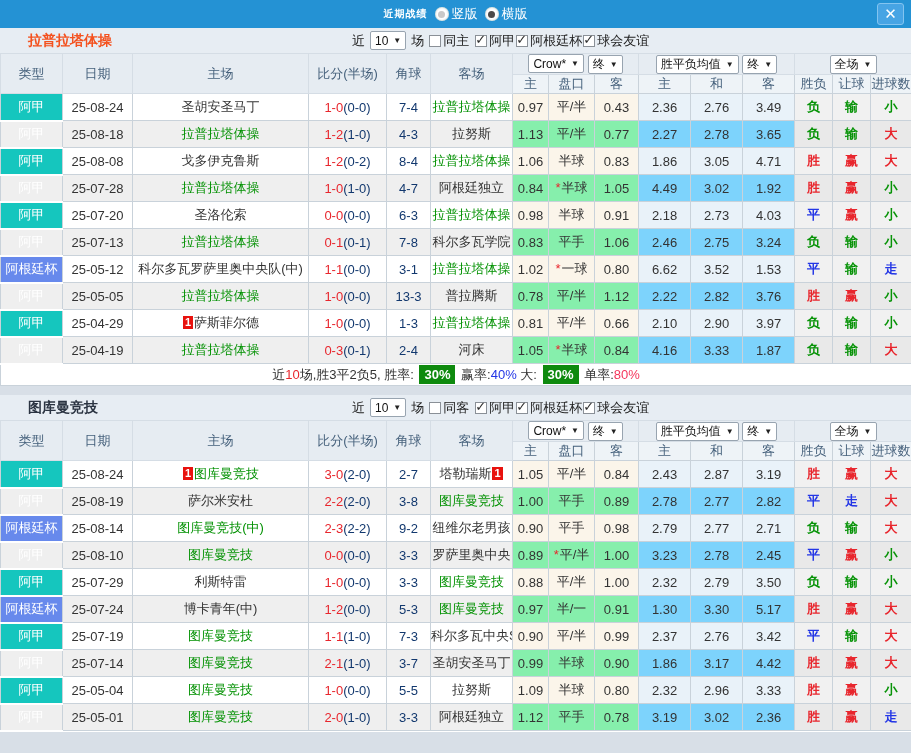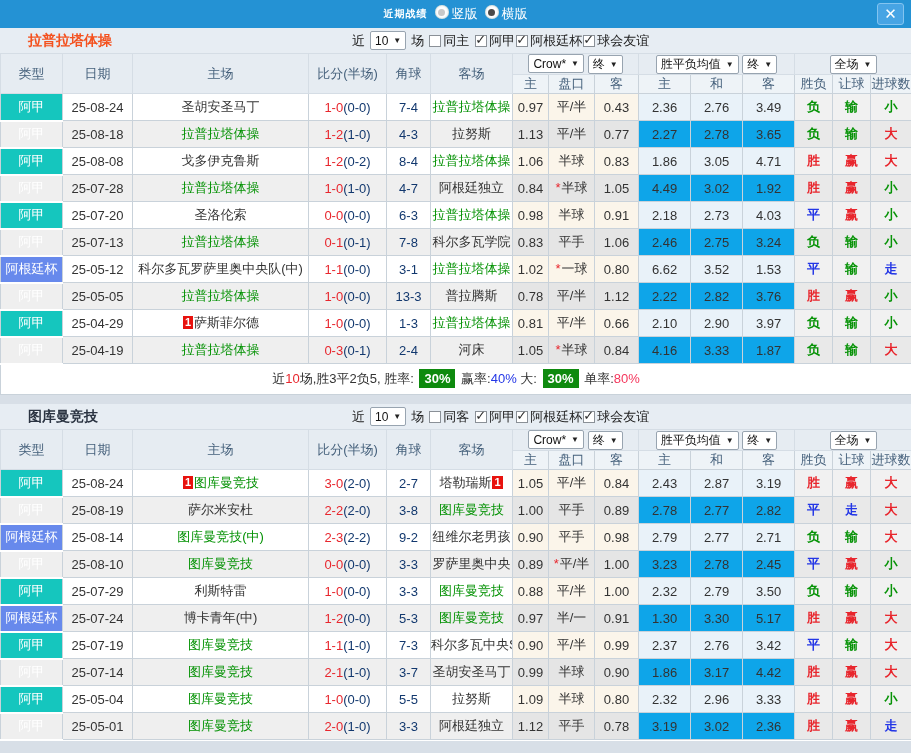--- a/index.html
+++ b/index.html
@@ -1,56 +1,56 @@
 <!DOCTYPE html>
 <html style="--bar_blue: #2492d4; --accent_teal: #15c6be; --cup_blue: #6789ec; --team_green: #029102; --red: #e8262d; --green: #079307; --blue: #2336e6; --navy: #12386e; --pink: #f5365c; --badge_green: #0e8a0e; --badge_red: #e8120e; --title_orange: #f4511e; --title_dark: #2b3442;"><head>
 <meta charset="utf-8">
 <style>
 *{box-sizing:border-box;}
 html,body{margin:0;padding:0;}
 body{width:911px;height:753px;overflow:hidden;background:#d8dfe7;font-family:"Liberation Sans","DejaVu Sans",sans-serif;font-size:13px;color:#333;}
 .titlebar{height:28px;background:var(--bar_blue);position:relative;display:flex;align-items:center;justify-content:center;color:#fff;gap:7px;}
 .tb-title{font-weight:bold;font-size:10px;letter-spacing:1px;}
-.radio-lbl{display:inline-flex;gap:3px;cursor:pointer;font-size:13px;}
+.radio-lbl{display:inline-flex;align-items:center;gap:3px;cursor:pointer;font-size:13px;}
 .radio{width:14px;height:14px;border-radius:50%;background:#fff;display:inline-block;position:relative;box-shadow:inset 0 0 2px #8aa;}
 .radio::after{content:"";position:absolute;left:3.5px;top:3.5px;width:7px;height:7px;border-radius:50%;background:#c9c9c9;}
 .radio.checked::after{background:#4a4a4a;}
 .close-btn{position:absolute;right:7px;top:3px;width:27px;height:22px;background:#47a4e4;border:1px solid #83c4f0;border-radius:3px;color:#fff;text-align:center;line-height:20px;font-size:15px;font-weight:bold;cursor:pointer;}
 .section-head{height:25px;background:#e7edf3;position:relative;display:flex;align-items:center;}
 .team-title{margin-left:28px;font-weight:bold;font-size:14px;}
 .filters{position:absolute;left:352px;top:0;height:100%;display:flex;align-items:center;gap:5px;white-space:nowrap;color:#222;}
 .sel{display:inline-flex;align-items:center;gap:5px;background:#fff;border:1px solid #98a4b0;border-radius:2px;height:19px;padding:0 4px;font-size:12px;color:#111;cursor:pointer;}
 .sel .arr{font-size:8px;color:#222;}
 .cb-lbl{display:inline-flex;align-items:center;gap:2px;cursor:pointer;margin-right:1px;}
 .cb{width:12px;height:12px;border:1px solid #8a9097;background:#fff;display:inline-block;position:relative;}
 .cb.checked::after{content:"✓";position:absolute;left:-1px;top:-4px;font-size:13px;font-weight:bold;color:#2d2d2d;}
 table{border-collapse:collapse;table-layout:fixed;width:911px;background:#fff;}
 th,td{border:1px solid #c9d2da;overflow:hidden;white-space:nowrap;text-align:center;font-weight:normal;padding:0;}
 thead th{color:#46617c;background:#eef3f7;font-size:13px;}
 tr.grp-row th{height:21px;background:#e6ecf2;border-color:#d5dde5;}
 tr.sub-row th{height:17px;}
 tbody td{height:27px;font-size:13px;}
 tr.even td{background:#efefef;}
 td.odds{background:#fbf5ea;}
-tr.even td.odds{background:#e5e5e5;}
+tr.even td.odds{background:#86efac;}
 td.mean{background:#e9f2f9;}
-tr.even td.mean{background:#0ea5e9;}
+tr.even td.mean{background:#7dd3fc;}
 td.res{background:#f1f1f1;font-weight:bold;}
 tr.even td.res{background:#e9e9e9;}
 td.type{background:var(--accent_teal);color:#fff;border-bottom:2px solid #fff;}
 td.type.cup{background:var(--cup_blue);}
 .t-red{color:var(--red);}
 .t-green{color:var(--green);}
 .t-blue{color:var(--blue);}
 .t-navy{color:var(--navy);}
 .t-pink{color:var(--pink);}
 .teamgreen{color:var(--team_green);}
 .badge1{display:inline-block;background:var(--badge_red);color:#fff;font-size:11px;line-height:13px;padding:0 2px;margin:0 1px;vertical-align:1px;font-weight:bold;}
 .star{color:var(--red);margin-right:1px;}
-tr.summary td{height:31px;background:#fff;font-size:13px;}
+tr.summary td{height:22px;background:#fff;font-size:13px;}
 .badge-green{background:var(--badge_green);color:#fff;font-weight:bold;padding:2px 5px;margin:0 2px;}
 .gap{height:9px;}
 </style>
 </head>
 <body>
 
 <div class="titlebar">
   <span class="tb-title">近期战绩</span>
   <label class="radio-lbl">
     <span class="radio"></span>

